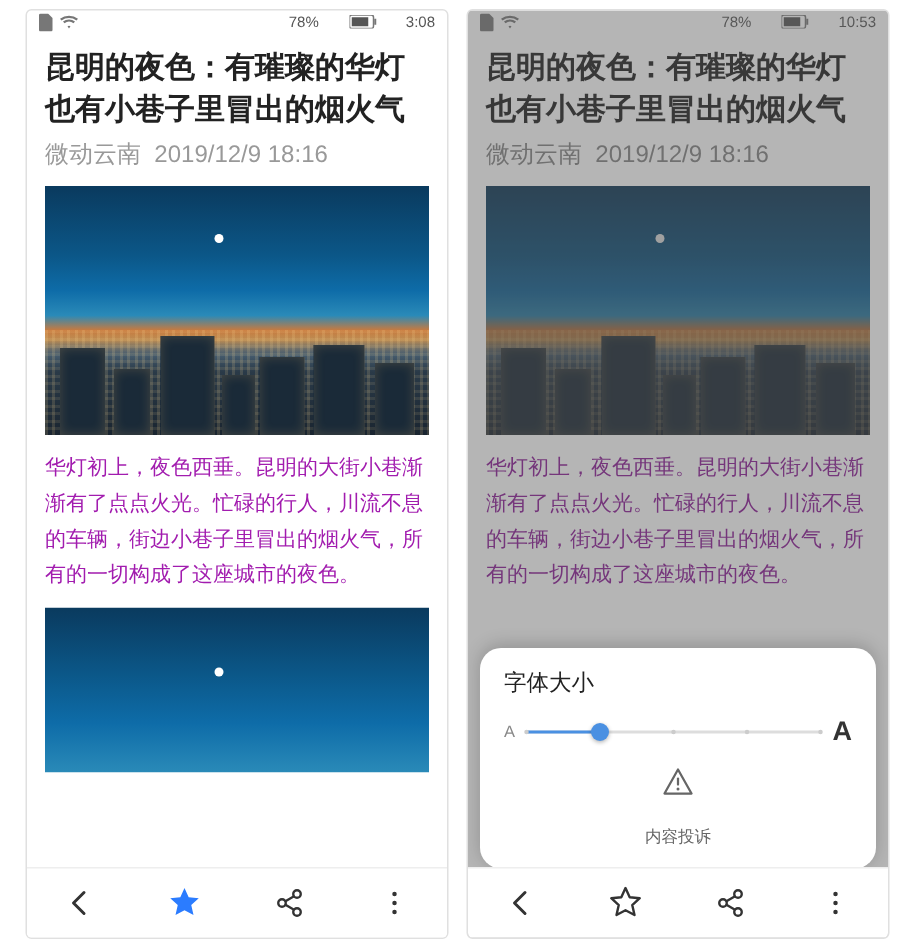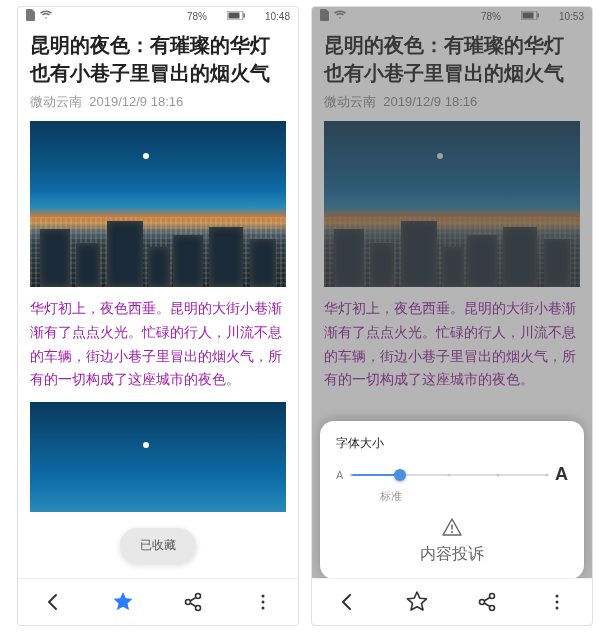--- a/index.html
+++ b/index.html
@@ -2,47 +2,47 @@
 <html><head>
 <meta charset="utf-8">
 <style>
 body{margin:0;font-family:-apple-system,"PingFang SC","Microsoft YaHei",sans-serif;background:#fff;display:flex;gap:12px;justify-content:center;padding:6px}
 .phone{width:280px;height:618px;background:#fff;position:relative;overflow:hidden;border:1px solid #e0e0e0;border-radius:4px;display:flex;flex-direction:column}
 .statusbar{height:18px;display:flex;align-items:center;justify-content:space-between;padding:0 8px;font-size:10px;color:#555}
 .statusbar .left{display:flex;align-items:center;gap:4px}
 .statusbar .right{display:flex;align-items:flex-start;gap:20px}
 .content{flex:1;padding:0 12px;overflow:hidden}
 .title{font-size:20px;font-weight:600;color:#222;line-height:1.4;margin-top:6px}
-.meta{font-size:13px;color:#999;margin-top:6px}
+.meta{font-size:16px;color:#999;margin-top:6px}
 .hero{width:100%;height:166px;margin-top:10px;position:relative;overflow:hidden}
 .sky{position:absolute;inset:0;background:linear-gradient(to bottom,#0a3a5e 0%,#0b5788 28%,#0e6ca8 42%,#2a8ab8 52%,#c97a3e 58%,#e8a556 62%,#6e8da5 68%,#3a5668 100%)}
 .moon{position:absolute;top:32px;left:44%;width:6px;height:6px;background:#fff;border-radius:50%}
 .city{position:absolute;bottom:0;left:0;right:0;height:70px;background:linear-gradient(to top,#1a2530 0%,#2a3a48 60%,transparent 100%)}
 .city::before{content:"";position:absolute;inset:0;background-image:repeating-linear-gradient(to right,rgba(255,220,150,.15) 0 2px,transparent 2px 5px),repeating-linear-gradient(to bottom,rgba(255,220,150,.1) 0 2px,transparent 2px 5px)}
 .bldg{position:absolute;bottom:0;background:#1a2a38;box-shadow:inset 0 0 8px rgba(255,200,120,.2)}
 .b1{left:4%;width:30px;height:58px}.b2{left:18%;width:24px;height:44px}.b3{left:30%;width:36px;height:66px}.b4{left:46%;width:22px;height:40px}.b5{left:56%;width:30px;height:52px}.b6{left:70%;width:34px;height:60px}.b7{left:86%;width:26px;height:48px}
 .body-text{font-size:14px;color:#a21caf;line-height:1.7;margin-top:10px}
 .hero2{width:100%;height:110px;margin-top:10px;position:relative;overflow:hidden}
 .hero2 .sky{background:linear-gradient(to bottom,#0a3a5e 0%,#0b5788 40%,#0e6ca8 70%,#2a8ab8 100%)}
 .toast{position:absolute;bottom:62px;left:50%;transform:translateX(-50%);background:#e8e8e8;color:#555;font-size:12px;padding:9px 20px;border-radius:22px;box-shadow:0 2px 6px rgba(0,0,0,.15)}
 .navbar{height:46px;border-top:1px solid #eee;display:flex;align-items:center;justify-content:space-around;background:#fff;position:relative;z-index:5}
 .nav-item{width:40px;height:40px;display:flex;align-items:center;justify-content:center;cursor:pointer}
 .overlay{position:absolute;inset:0;background:rgba(90,90,90,.45);z-index:3}
 .sheet{position:absolute;bottom:46px;left:8px;right:8px;background:#fff;border-radius:14px;padding:14px 16px 10px;z-index:4;box-shadow:0 -2px 12px rgba(0,0,0,.2)}
-.sheet-title{font-size:12px;color:#222;margin-bottom:12px}
+.sheet-title{font-size:15px;color:#222;margin-bottom:12px}
 .slider-row{display:flex;align-items:center;gap:8px}
 .slider-a-small{font-size:11px;color:#888}
 .slider-a-big{font-size:18px;color:#333;font-weight:600}
 .slider-track{flex:1;height:2px;background:#ddd;position:relative}
 .slider-fill{position:absolute;left:0;top:0;bottom:0;width:25%;background:#4a90e2}
 .slider-thumb{position:absolute;left:25%;top:50%;width:12px;height:12px;border-radius:50%;background:#4a90e2;transform:translate(-50%,-50%);box-shadow:0 1px 3px rgba(0,0,0,.3)}
 .slider-dot{position:absolute;top:50%;width:3px;height:3px;background:#ccc;border-radius:50%;transform:translate(-50%,-50%)}
 .slider-label{text-align:left;font-size:11px;color:#999;margin-top:4px;margin-left:44px}
 .report-row{display:flex;flex-direction:column;align-items:center;margin-top:14px;cursor:pointer;padding-bottom:4px}
-.report-label{font-size:16px;color:#666;margin-top:8px}
+.report-label{font-size:11px;color:#666;margin-top:20px}
 .phone.dim .content{filter:brightness(.85)}
 </style>
 </head>
 <body>
 
 <div class="phone">
   <div class="statusbar">
     <div class="left">
       <span>
         <svg width="10" height="12" viewBox="0 0 10 12">
@@ -57,21 +57,21 @@
     </div>
     <div class="right">
       <span>78%</span>
       <span>
         <svg width="18" height="9" viewBox="0 0 18 9">
             <rect x="0" y="0" width="16" height="9" rx="1.5" fill="none" stroke="#777"></rect>
             <rect x="1.5" y="1.5" width="11" height="6" fill="#555"></rect>
             <rect x="16.5" y="2.5" width="1.5" height="4" fill="#777"></rect>
           </svg>
       </span>
-      <span>10:48</span>
+      <span>3:08</span>
     </div>
   </div>
 
   <div class="content">
     <div class="title">昆明的夜色：有璀璨的华灯 也有小巷子里冒出的烟火气</div>
     <div class="meta">
       <span>微动云南</span>&nbsp;&nbsp;<span>2019/12/9  18:16</span>
     </div>
     <div class="hero">
       <div class="sky"></div>
@@ -85,21 +85,20 @@
         <div class="bldg b6"></div>
         <div class="bldg b7"></div>
     </div>
     <div class="body-text">华灯初上，夜色西垂。昆明的大街小巷渐渐有了点点火光。忙碌的行人，川流不息的车辆，街边小巷子里冒出的烟火气，所有的一切构成了这座城市的夜色。</div>
     <div class="hero2">
         <div class="sky"></div>
         <div class="moon" style="top:40px"></div>
       </div>
   </div>
 
-  <div class="toast">已收藏</div>
 
   <div class="navbar">
     <div class="nav-item">
       <svg width="20" height="20" viewBox="0 0 20 20">
           <path d="M13 3l-7 7 7 7" stroke="#333" stroke-width="2" fill="none" stroke-linecap="round" stroke-linejoin="round"></path>
         </svg>
     </div>
     <div class="nav-item">
       <svg width="22" height="22" viewBox="0 0 22 22">
           <path d="M11 1l2.8 6.2 6.7.6-5 4.6 1.5 6.6L11 15.8 5 19l1.5-6.6-5-4.6 6.7-.6z" fill="#2b7cff"></path>
@@ -179,21 +178,20 @@
       <div class="slider-track">
         <div class="slider-fill"></div>
         <div class="slider-dot" style="left:0%"></div>
         <div class="slider-dot" style="left:50%"></div>
         <div class="slider-dot" style="left:75%"></div>
         <div class="slider-dot" style="left:100%"></div>
         <div class="slider-thumb"></div>
       </div>
       <span class="slider-a-big">A</span>
     </div>
-    <div class="slider-label">标准</div>
     <div class="report-row">
       <svg width="20" height="18" viewBox="0 0 20 18">
           <path d="M10 1L19 17H1z" fill="none" stroke="#666" stroke-width="1.5" stroke-linejoin="round"></path>
           <line x1="10" y1="7" x2="10" y2="11" stroke="#666" stroke-width="1.5" stroke-linecap="round"></line>
           <circle cx="10" cy="14" r="1" fill="#666"></circle>
         </svg>
       <span class="report-label">内容投诉</span>
     </div>
   </div>
 

